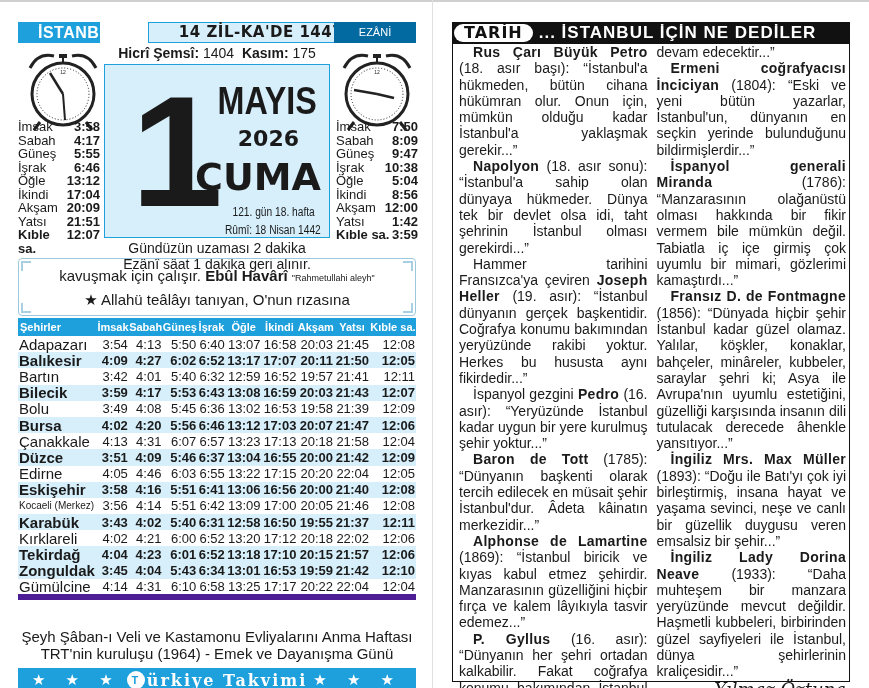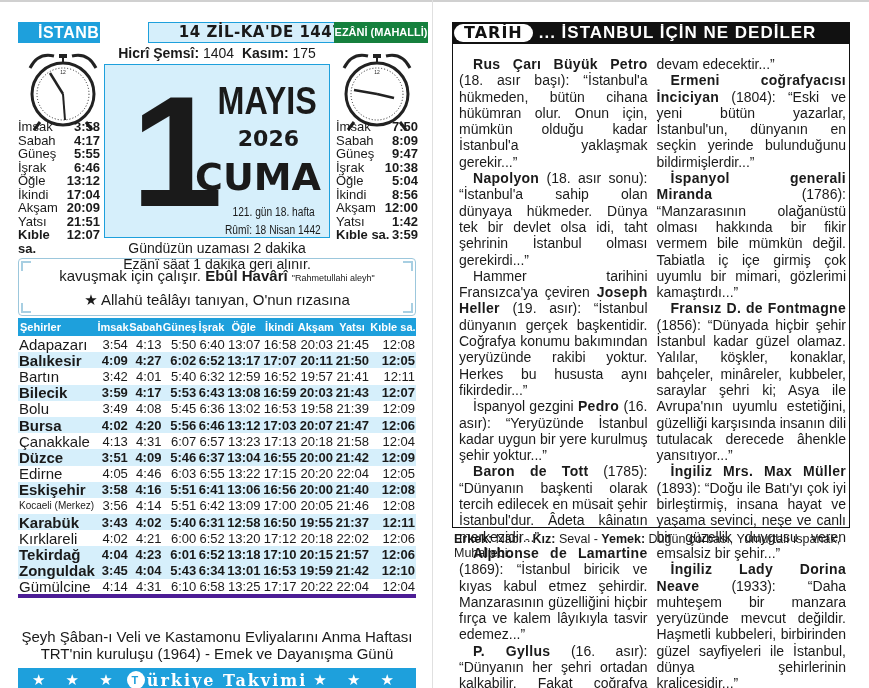--- a/index.html
+++ b/index.html
@@ -6,21 +6,21 @@
   html, body { width: 869px; height: 688px; background: #ffffff; overflow: hidden; }
   body { font-family: "Liberation Sans", sans-serif; color: #1a1a1a; position: relative; }
   .topline { position: absolute; left: 0; top: 0; width: 869px; height: 2px; background: #d0d0d0; }
   .divider-v { position: absolute; left: 432px; top: 0; width: 1px; height: 688px; background: #e0e0e0; }
 
   
   .left { position: absolute; left: 18px; top: 22px; width: 398px; }
   .hdr-row { position: relative; height: 22px; }
   .city-tag { position: absolute; left: 0; top: 0; width: 82px; height: 21px; background: #1ea0dc; color: #fff; font-weight: bold; font-size: 16px; text-align: center; line-height: 21px; letter-spacing: 0.5px; padding-left: 20px; }
   .hijri-box { position: absolute; left: 86px; top: 0; width: 226px; height: 21px; background: #d6effb; border: 1px solid #1ea0dc; text-align: center; font-weight: bold; font-size: 15px; line-height: 19px; font-family: "DejaVu Sans", sans-serif; letter-spacing: 0.5px; margin-left: 44px; }
-  .ezani-tag { position: absolute; left: 316px; top: 0; width: 94px; height: 21px; background: #15803d; color: #fff; font-weight: bold; font-size: 11px; text-align: center; line-height: 21px; }
+  .ezani-tag { position: absolute; left: 316px; top: 0; width: 82px; height: 21px; background: #0369a1; color: #fff; font-weight: normal; font-size: 11px; text-align: center; line-height: 21px; }
   .semsi { position: absolute; left: 86px; top: 22px; width: 226px; text-align: center; font-size: 14px; line-height: 18px; }
   .semsi b { font-weight: bold; }
 
   .clock { position: absolute; top: 24px; width: 86px; height: 86px; }
   .clock.l { left: 2px; }
   .clock.r { left: 316px; }
 
   .times { position: absolute; top: 98px; width: 82px; font-size: 13px; line-height: 13.5px; }
   .times.l { left: 0; }
   .times.r { left: 318px; }
@@ -47,34 +47,34 @@
   .corner.bl { left: 2px; bottom: 2px; border-right: none; border-top: none; }
   .corner.br { right: 2px; bottom: 2px; border-left: none; border-top: none; }
 
   table.cities { position: absolute; left: 0; top: 296px; width: 398px; border-collapse: collapse; font-size: 13px; }
   table.cities th { background: #1ea0dc; color: #fff; font-size: 11px; font-weight: bold; height: 18px; text-align: center; padding: 0; }
   table.cities th:first-child { text-align: left; padding-left: 2px; }
   table.cities td { height: 16.2px; line-height: 15px; text-align: right; padding: 0 1px; white-space: nowrap; }
   table.cities td:first-child { text-align: left; font-size: 15px; padding-left: 1px; }
   table.cities tr.alt td { background: #d6effb; font-weight: bold; }
   table.cities td.small-city { font-size: 10px !important; }
-  table.cities tr.last td { border-bottom: 4px solid #4c1d95; }
+  table.cities tr.last td { border-bottom: 6px solid #4c1d95; }
 
   .events { position: absolute; left: 0; top: 606px; width: 398px; text-align: center; font-size: 15px; line-height: 17px; }
   .footer-bar { position: absolute; left: 0; top: 646px; width: 398px; height: 24px; background: #1ea0dc; color: #fff; display: flex; align-items: center; justify-content: space-between; padding: 0 14px; }
   .footer-bar .stars { font-size: 15px; letter-spacing: 8px; }
   .footer-bar .brand { font-family: "DejaVu Serif", serif; font-weight: bold; font-size: 16px; letter-spacing: 2px; display: flex; align-items: center; gap: 2px; }
   .footer-bar .logo { width: 18px; height: 18px; border-radius: 50%; background: #fff; color: #1ea0dc; font-size: 11px; line-height: 18px; text-align: center; font-family: "Liberation Sans", sans-serif; }
 
   
   .right { position: absolute; left: 452px; top: 22px; width: 398px; }
   .art-title { width: 398px; height: 22px; background: #111; color: #fff; display: flex; align-items: center; padding-left: 2px; }
   .art-title .tag { background: #fff; color: #111; border-radius: 11px; font-weight: bold; font-size: 16px; padding: 0 10px; height: 18px; line-height: 18px; font-family: "DejaVu Sans", sans-serif; letter-spacing: 1px; }
   .art-title .ttl { font-weight: bold; font-size: 17px; margin-left: 6px; font-family: Liberation Sans, sans-serif; letter-spacing: 1px; }
-  .article { width: 398px; height: 484px; border: 1.5px solid #111; border-top: none; display: flex; padding: 12px 3px 0 6px; }
+  .article { width: 398px; height: 638px; border: 1.5px solid #111; border-top: none; display: flex; padding: 0 3px 0 6px; }
   .col { width: 50%; font-size: 14px; line-height: 16.3px; text-align: justify; hyphens: manual; }
   .col.c1 { padding-right: 5px; }
   .col.c2 { padding-left: 4px; }
   .col p { text-indent: 14px; }
   .col p.noind { text-indent: 0; }
   .col b { font-weight: bold; letter-spacing: 0.3px; }
   .sign { text-align: right; font-family: "DejaVu Serif", serif; font-style: italic; font-size: 18px; line-height: 20px; }
   .names { margin-top: 4px; font-size: 12.5px; padding-left: 2px; }
   .names b { font-weight: bold; }
 </style>

